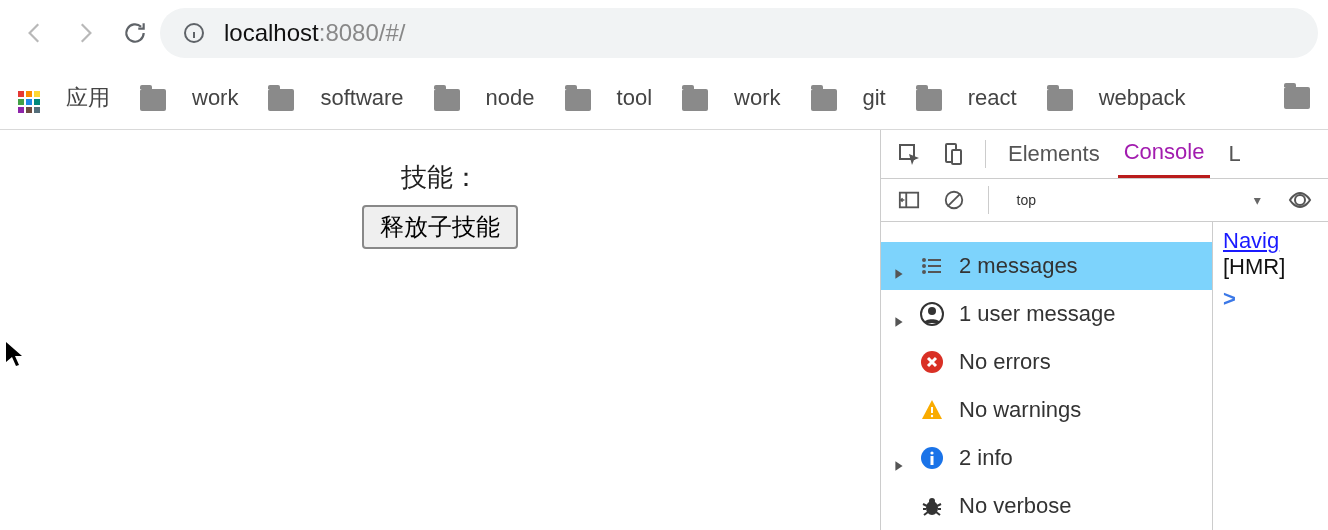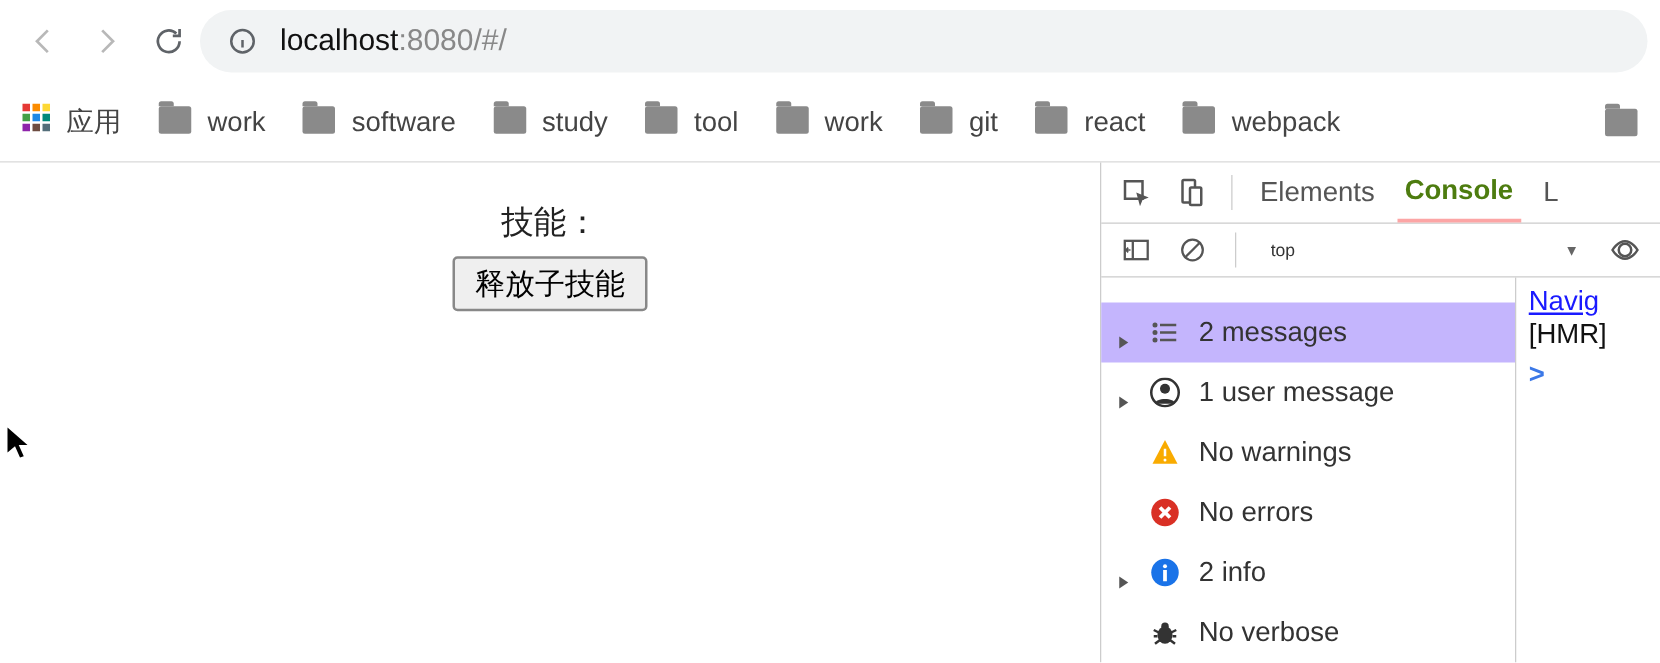--- a/index.html
+++ b/index.html
@@ -12,49 +12,49 @@
 .nav-btn svg { width: 26px; height: 26px; }
 .addr-bar { flex: 1; height: 50px; background: #f1f3f4; border-radius: 25px; display: flex; align-items: center; padding: 0 22px; gap: 18px; color: #5f6368; font-size: 24px; }
 .addr-bar .info-icon { display:flex; align-items:center; }
 .url-host { color: #111; }
 .url-rest { color: #888; }
 
 
 .bm-row { height: 64px; display: flex; align-items: center; padding: 0 18px; gap: 30px; border-bottom: 1px solid #d9d9d9; font-size: 22px; color: #444; }
 .apps-icon { width: 22px; height: 22px; display: grid; grid-template-columns: repeat(3,1fr); grid-template-rows: repeat(3,1fr); gap: 2px; }
 .apps-icon span { width: 100%; height: 100%; }
-.bm-item { display: flex; align-items: flex-start; gap: 13px; white-space: nowrap; }
+.bm-item { display: flex; align-items: flex-end; gap: 26px; white-space: nowrap; }
 .folder-icon { width: 26px; height: 22px; background: #8a8a8a; border-radius: 2px; position: relative; }
 .folder-icon::before { content: ""; position: absolute; top: -4px; left: 0; width: 12px; height: 4px; background: #8a8a8a; border-radius: 2px 2px 0 0; }
 
 
 .content-row { display: flex; height: calc(530px - 66px - 64px); }
 .page-area { flex: 1; position: relative; }
 .page-center { text-align: center; padding-top: 30px; }
 .skill-label { font-size: 26px; color: #222; }
 .skill-btn { margin-top: 10px; font-size: 24px; padding: 4px 16px; border: 2px solid #888; background: #efefef; border-radius: 4px; }
 
 .cursor { position: absolute; left: 4px; top: 210px; }
 
 
 .devtools { width: 448px; border-left: 1px solid #ccc; display: flex; flex-direction: column; font-size: 22px; color: #333; }
 .dt-tabs { height: 56px; display: flex; align-items: center; border-bottom: 1px solid #ccc; padding: 0 12px; gap: 12px; }
 .dt-tab { padding: 0 6px; height: 100%; display: flex; align-items: center; color: #555; }
-.dt-tab.active { color: #4d7c0f; border-bottom: 3px solid #fca5a5; font-weight: 700; }
+.dt-tab.active { color: #a21caf; border-bottom: 3px solid #b91c1c; font-weight: 400; }
 .dt-icon { width: 32px; height: 32px; display: flex; align-items: center; justify-content: center; color: #555; }
 .vdiv { width: 1px; height: 28px; background: #ccc; margin: 0 4px; }
 
 .dt-toolbar { height: 50px; display: flex; align-items: center; border-bottom: 1px solid #ccc; padding: 0 12px; gap: 14px; }
 .ctx-select { display: flex; align-items: center; gap: 6px; padding: 0 10px; border: none; background: none; font-size: 14px; color: #333; width: 270px; justify-content: space-between; }
 .ctx-select .chev { color: #666; }
 
 .dt-body { flex: 1; display: flex; }
 .dt-sidebar { width: 332px; border-right: 1px solid #ccc; }
 .sb-row { display: flex; align-items: center; height: 48px; padding: 0 12px; gap: 14px; color: #333; }
-.sb-row.selected { background: #c4b5fd; margin-top: 20px; }
+.sb-row.selected { background: #7dd3fc; margin-top: 20px; }
 .tri { width: 12px; height: 12px; }
 .tri svg { width: 12px; height: 12px; }
 .tri.blank { visibility: hidden; }
 .sb-icon { width: 26px; height: 26px; display: flex; align-items: center; justify-content: center; }
 
 .dt-log { flex: 1; font-family: Menlo, Monaco, Consolas, monospace; font-size: 22px; padding: 6px 10px; }
 .log-line { white-space: nowrap; }
 .log-navigated { color: #1a1aff; text-decoration: underline; }
 .log-hmr { color: #111; }
 .prompt-caret { color: #3b78e7; font-weight: bold; margin-top: 6px; }
@@ -112,21 +112,21 @@
   <div class="bm-item">
       <span class="folder-icon"></span>
       <span>work</span>
     </div>
   <div class="bm-item">
       <span class="folder-icon"></span>
       <span>software</span>
     </div>
   <div class="bm-item">
       <span class="folder-icon"></span>
-      <span>study</span>
+      <span>node</span>
     </div>
   <div class="bm-item">
       <span class="folder-icon"></span>
       <span>tool</span>
     </div>
   <div class="bm-item">
       <span class="folder-icon"></span>
       <span>work</span>
     </div>
   <div class="bm-item">
@@ -234,36 +234,36 @@
                 <circle cx="12" cy="9" r="4"></circle>
                 <path d="M4 21 C4 16 20 16 20 21"></path>
               </svg>
             </span>
           <span>1 user message</span>
         </div>
         <div class="sb-row">
           <span class="tri blank"><svg></svg></span>
           <span class="sb-icon">
               <svg width="24" height="24" viewBox="0 0 24 24">
+                <circle cx="12" cy="12" r="11" fill="#d93025"></circle>
+                <path d="M8 8 L16 16 M16 8 L8 16" stroke="#fff" stroke-width="3"></path>
+              </svg>
+            </span>
+          <span>No errors</span>
+        </div>
+        <div class="sb-row">
+          <span class="tri blank"><svg></svg></span>
+          <span class="sb-icon">
+              <svg width="24" height="24" viewBox="0 0 24 24">
                 <path d="M12 2 L22 21 L2 21 Z" fill="#f9ab00"></path>
                 <line x1="12" y1="9" x2="12" y2="15" stroke="#fff" stroke-width="2"></line>
                 <circle cx="12" cy="18" r="1.2" fill="#fff"></circle>
               </svg>
             </span>
           <span>No warnings</span>
-        </div>
-        <div class="sb-row">
-          <span class="tri blank"><svg></svg></span>
-          <span class="sb-icon">
-              <svg width="24" height="24" viewBox="0 0 24 24">
-                <circle cx="12" cy="12" r="11" fill="#d93025"></circle>
-                <path d="M8 8 L16 16 M16 8 L8 16" stroke="#fff" stroke-width="3"></path>
-              </svg>
-            </span>
-          <span>No errors</span>
         </div>
         <div class="sb-row">
           <span class="tri"><svg viewBox="0 0 10 10">
                 <path d="M2 1 L8 5 L2 9 Z" fill="#555"></path>
               </svg></span>
           <span class="sb-icon">
               <svg width="24" height="24" viewBox="0 0 24 24">
                 <circle cx="12" cy="12" r="11" fill="#1a73e8"></circle>
                 <circle cx="12" cy="7" r="1.6" fill="#fff"></circle>
                 <rect x="10.5" y="10" width="3" height="9" fill="#fff"></rect>

